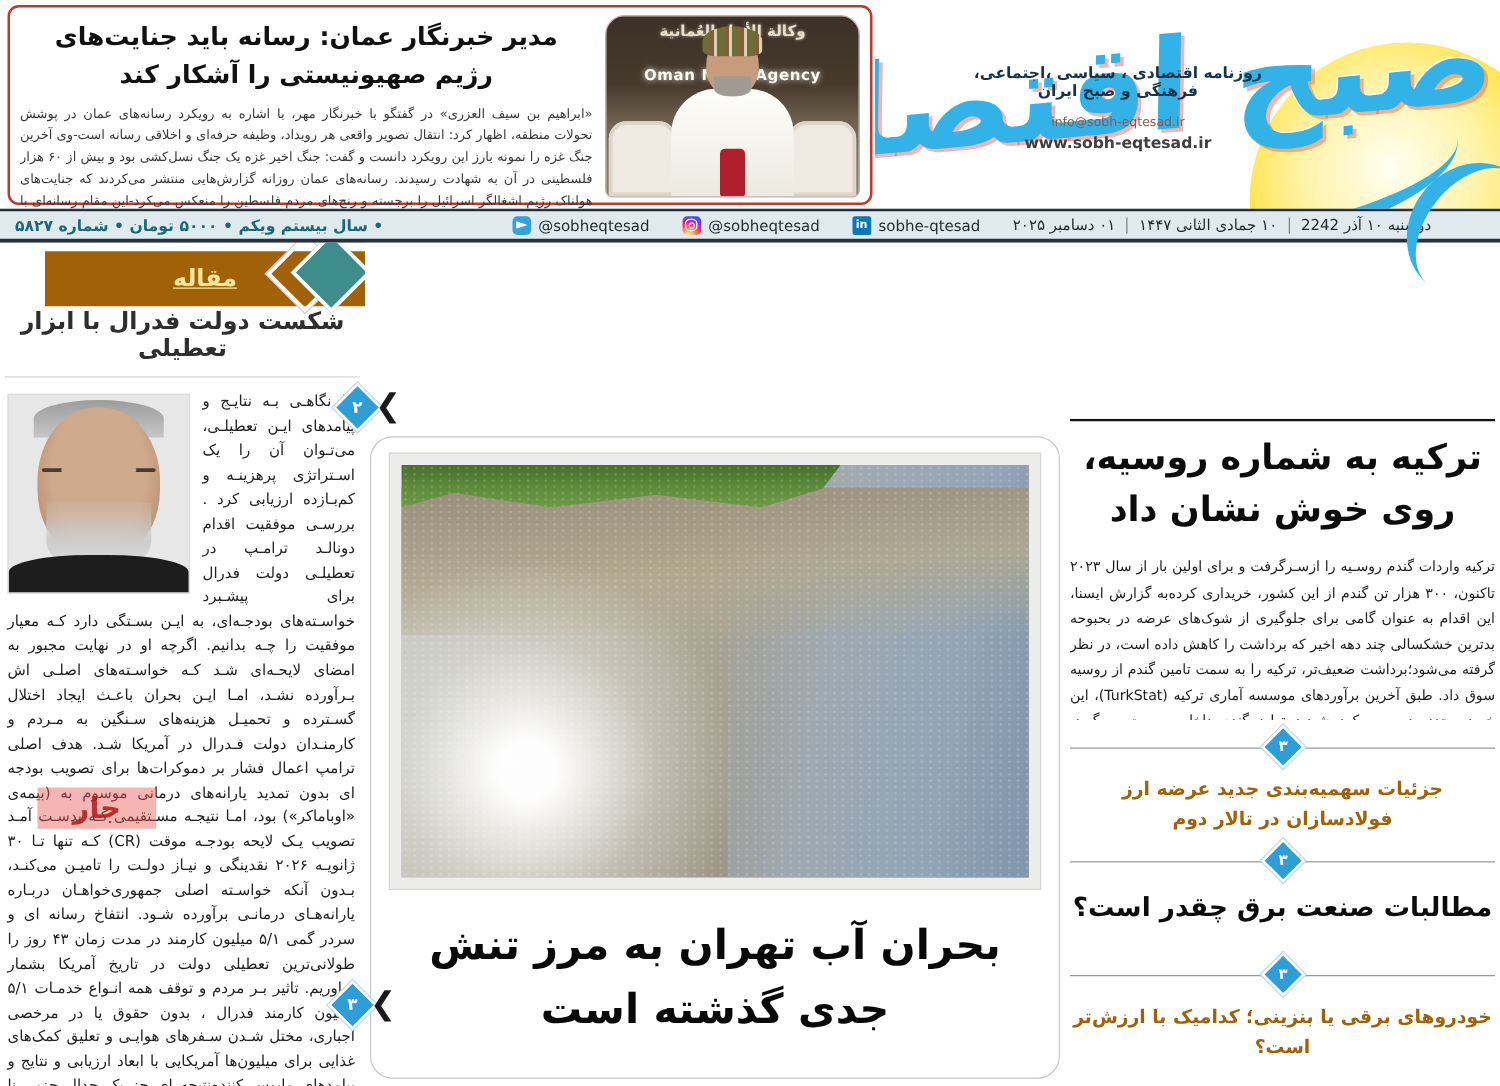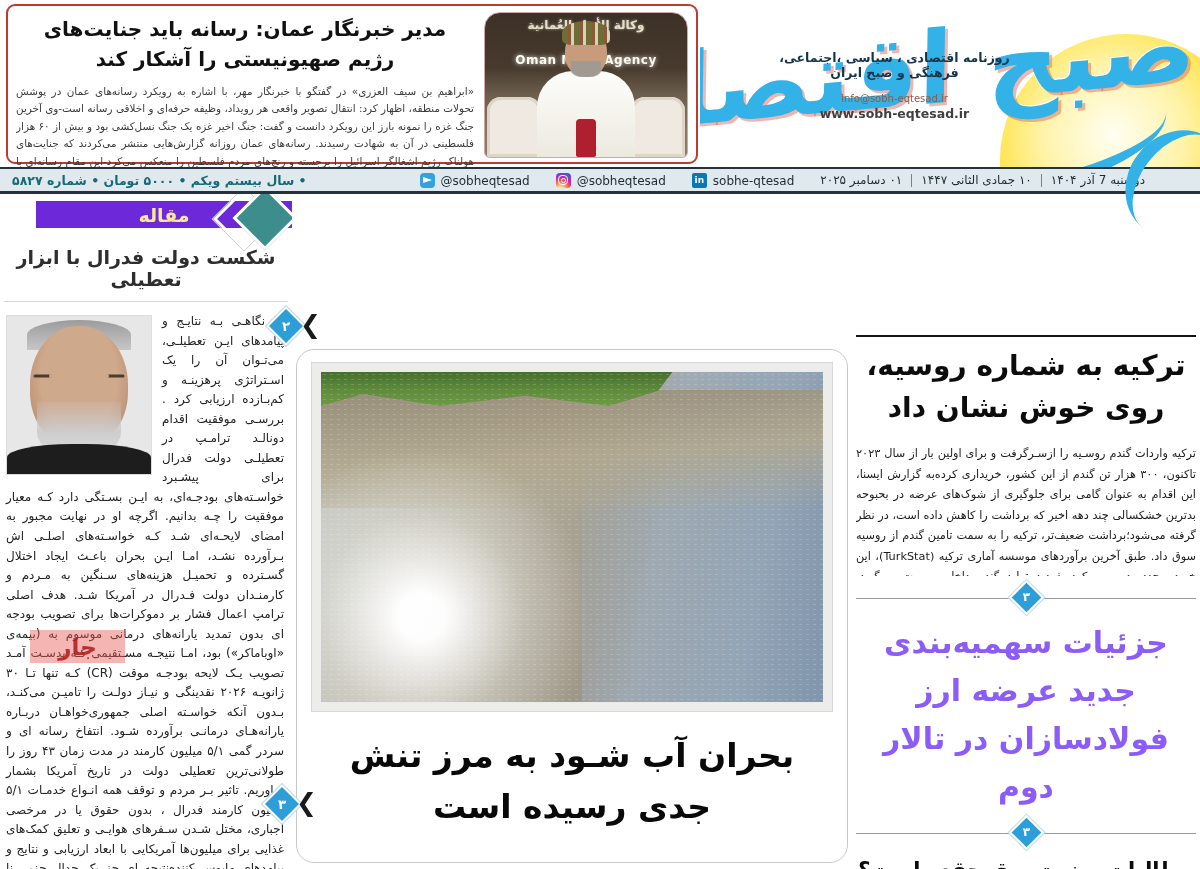--- a/index.html
+++ b/index.html
@@ -95,28 +95,28 @@
 
   
   .right-col{position:absolute;left:856px;top:335px;width:340px;height:534px;overflow:hidden;text-align:center;}
   .rc-topline{border-top:2px solid #151515;margin:0 0 8px;}
   .rc-h1{font-size:28px;font-weight:700;line-height:1.5;margin:4px 0 0;color:#0c0c0c;}
   .rc-body{margin-top:15px;font-size:11.3px;line-height:1.82;text-align:justify;color:#1c1c1c;height:132px;overflow:hidden;}
   .rc-div{position:relative;margin:22px 0 20px;border-top:1px solid #9a9a9a;}
   .rc-div .dia2{position:absolute;top:-12px;right:50%;margin-right:-11px;width:21px;height:21px;background:#2d9ed8;
                 transform:rotate(45deg);box-shadow:0 0 0 2px #fff,0 0 0 3px #bcd8ea;}
   .rc-div .dia2 span{display:block;transform:rotate(-45deg);color:#fff;font-weight:700;font-size:12px;text-align:center;line-height:21px;}
-  .rc-h2{font-size:30px;font-weight:700;line-height:1.6;margin:0;color:#8b5cf6;}
+  .rc-h2{font-size:15px;font-weight:700;line-height:1.6;margin:0;color:#a16207;}
   .rc-h3{font-size:21px;font-weight:700;line-height:1.6;margin:8px 0 36px;color:#0c0c0c;}
 
   
   .left-col{position:absolute;left:0;top:193px;width:292px;height:676px;overflow:hidden;border-top:1px solid #bbb;}
   .banner-row{position:relative;margin-top:7px;height:34px;}
-  .banner{width:256px;height:27px;background:#6d28d9;display:flex;align-items:center;justify-content:center;
-          color:#f8e79b;font-size:19px;font-weight:700;letter-spacing:1px;}
+  .banner{width:256px;height:44px;background:#a16207;display:flex;align-items:center;justify-content:center;
+          color:#f8e79b;font-size:19px;font-weight:700;letter-spacing:1px;text-decoration:underline;}
   .dia-outline{position:absolute;left:222px;top:-4px;width:38px;height:38px;border:3px solid #fff;
                transform:rotate(45deg);background:transparent;box-shadow:0 0 0 1px #ccc;}
   .dia-teal{position:absolute;left:242px;top:-6px;width:40px;height:40px;background:#3d8d8d;transform:rotate(45deg);border:3px solid #fff;}
   .author-row{text-align:center;font-size:12.5px;color:#5d3b35;padding:8px 0 6px;border-bottom:1px solid #c9c9c9;margin:0 4px;}
   .art-title{text-align:center;font-size:19px;font-weight:700;color:#2e2e2e;padding:11px 0;border-bottom:1px solid #d5d5d5;margin:0 4px;}
   .art-body{padding:10px 8px 0 6px;font-size:12px;line-height:1.63;text-align:justify;color:#222;}
   .portrait{float:left;width:146px;height:160px;margin:3px 10px 5px 0;background:#e7e7e7;border:1px solid #ddd;
             position:relative;overflow:hidden;box-sizing:border-box;}
   .p-head{position:absolute;left:50%;top:10px;transform:translateX(-50%);width:98px;height:122px;
           background:radial-gradient(ellipse at 50% 42%,#cfa98b 0 55%,#b98f72 82%);border-radius:48% 48% 46% 46%;}
@@ -163,21 +163,21 @@
     <div class="tagline">روزنامه اقتصادی ، سیاسی ،اجتماعی، فرهنگی و صبح ایران</div>
     <div class="contact">
       <span class="email">info@sobh-eqtesad.ir</span>
       <span class="web">www.sobh-eqtesad.ir</span>
     </div>
   </div>
   <div class="logo-tail"></div>
 
   <div class="date-bar">
     <div class="dates">
-      <span>دوشنبه 7 آذر ۱۴۰۴</span>
+      <span>دوشنبه ۱۰ آذر 2242</span>
       <span class="vline"></span>
       <span>۱۰ جمادی الثانی ۱۴۴۷</span>
       <span class="vline"></span>
       <span>۰۱ دسامبر ۲۰۲۵</span>
     </div>
     <div class="social">
       <span class="li-icon"></span>
       <span>sobhe-qtesad</span>
     </div>
     <div class="social">
@@ -208,21 +208,21 @@
   <div class="center-box">
     <div class="photo-frame">
       <div class="lake-photo">
         <div class="lp-water"></div>
         <div class="lp-bank"></div>
         <div class="lp-trees"></div>
         <div class="lp-speckle"></div>
         <div class="lp-glare"></div>
       </div>
     </div>
-    <div class="water-headline">بحران آب شـود به مرز تنش جدی رسیده است</div>
+    <div class="water-headline">بحران آب تهران به مرز تنش جدی گذشته است</div>
   </div>
 
   <div class="right-col">
     <div class="rc-topline"></div>
     <h2 class="rc-h1">ترکیه به شماره روسیه، روی خوش نشان داد</h2>
     <div class="rc-body">ترکیه واردات گندم روسـیه را ازسـرگرفت و برای اولین بار از سال ۲۰۲۳ تاکنون، ۳۰۰ هزار تن گندم از این کشور، خریداری کرده‌به گزارش ایسنا، این اقدام به عنوان گامی برای جلوگیری از شوک‌های عرضه در بحبوحه بدترین خشکسالی چند دهه اخیر که برداشت را کاهش داده است، در نظر گرفته می‌شود؛برداشت ضعیف‌تر، ترکیه را به سمت تامین گندم از روسیه سوق داد. طبق آخرین برآوردهای موسسه آماری ترکیه (TurkStat)، این خرید مجدد، در پی رکود شـدید تولید گندم داخلی صورت می‌گیرد. موسسه آماری ترکیه پیش‌بینی کرد که برداشت گندم ترکیه برای فصل ۲۰۲۶-۲۰۲۵، به ۱۷.۹ میلیون تن خواهد رسید که نسبت به ۱۹ میلیون تن در فصل گذشته و ۲۱ میلیون تن در فصل ۲۰۲۴-۲۰۲۳، کمتر خواهد بود</div>
     <div class="rc-div">
       <div class="dia2">
           <span>۳</span>
         </div>

